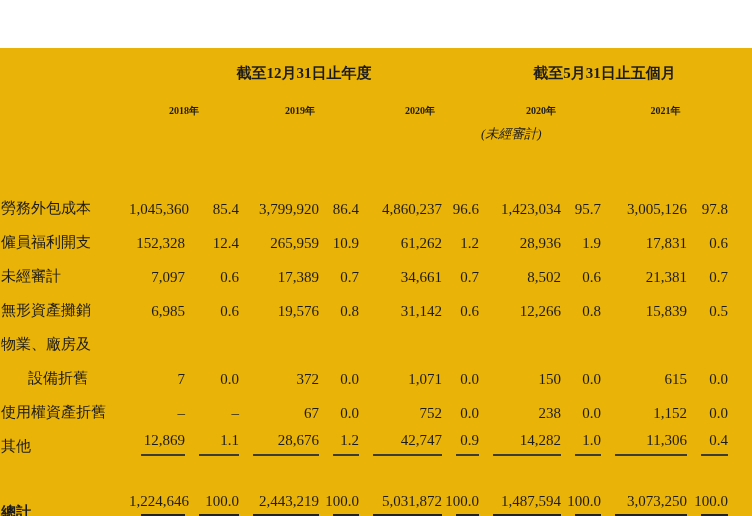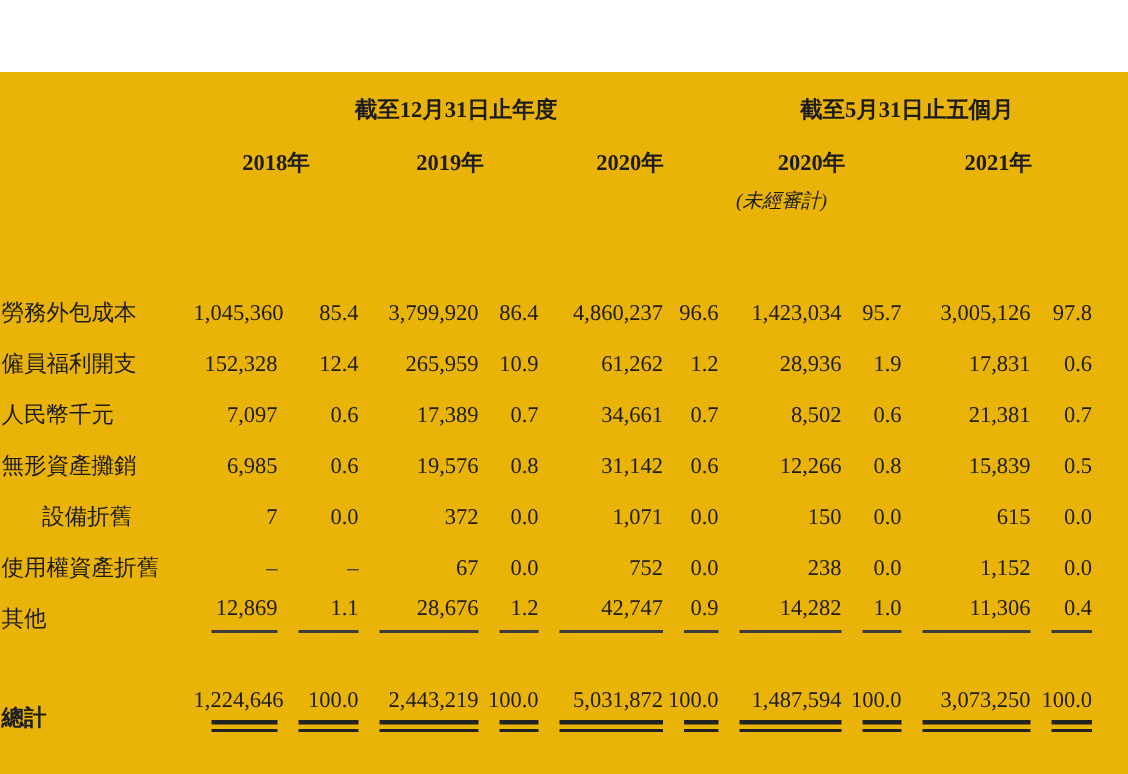--- a/index.html
+++ b/index.html
@@ -14,23 +14,23 @@
   }
   table.fin {
     border-collapse: collapse;
     table-layout: fixed;
     width: 729px;
   }
   td { vertical-align: bottom; white-space: nowrap; overflow: visible; }
 
   
   tr.group-header td { font-weight: bold; font-size: 15px; text-align: center; height: 34px; padding-bottom: 4px; }
-  tr.years td { font-weight: bold; font-size: 15px; text-align: center; height: 30px; padding-bottom: 6px; }
+  tr.years td { font-weight: bold; font-size: 10px; text-align: center; height: 30px; padding-bottom: 6px; }
   tr.units td { font-style: italic; font-size: 14px; text-align: right; height: 28px; padding-bottom: 6px; }
-  tr.note-row td { font-style: italic; font-size: 13px; text-align: center; height: 18px; vertical-align: top; }
+  tr.note-row td { font-style: italic; font-size: 13px; text-align: left; height: 18px; vertical-align: top; }
   tr.head-spacer td { height: 42px; }
 
   
   tr.data { height: 34px; }
   td.label { text-align: left; font-size: 15px; padding-bottom: 4px; }
   td.label.indent { padding-left: 28px; font-family: Liberation Mono, monospace; }
   td.num { text-align: right; font-size: 15px; padding-bottom: 4px; }
   .v { display: block; text-align: right; }
   tr.underline .v { border-bottom: 2px solid #3c3c3c; padding-bottom: 5px; margin-left: 12px; }
   tr.mid-spacer td { height: 30px; }
@@ -147,21 +147,21 @@
             <div class="v">1.9</div>
           </td>
           <td class="num">
             <div class="v">17,831</div>
           </td>
           <td class="num">
             <div class="v">0.6</div>
           </td>
         </tr>
         <tr class="data">
-          <td class="label">人民幣千元</td>
+          <td class="label">未經審計</td>
           <td class="num">
             <div class="v">7,097</div>
           </td>
           <td class="num">
             <div class="v">0.6</div>
           </td>
           <td class="num">
             <div class="v">17,389</div>
           </td>
           <td class="num">
@@ -210,20 +210,53 @@
             <div class="v">12,266</div>
           </td>
           <td class="num">
             <div class="v">0.8</div>
           </td>
           <td class="num">
             <div class="v">15,839</div>
           </td>
           <td class="num">
             <div class="v">0.5</div>
+          </td>
+        </tr>
+        <tr class="data">
+          <td class="label">物業、廠房及</td>
+          <td class="num">
+            <div class="v"></div>
+          </td>
+          <td class="num">
+            <div class="v"></div>
+          </td>
+          <td class="num">
+            <div class="v"></div>
+          </td>
+          <td class="num">
+            <div class="v"></div>
+          </td>
+          <td class="num">
+            <div class="v"></div>
+          </td>
+          <td class="num">
+            <div class="v"></div>
+          </td>
+          <td class="num">
+            <div class="v"></div>
+          </td>
+          <td class="num">
+            <div class="v"></div>
+          </td>
+          <td class="num">
+            <div class="v"></div>
+          </td>
+          <td class="num">
+            <div class="v"></div>
           </td>
         </tr>
         <tr class="data">
           <td class="label indent">設備折舊</td>
           <td class="num">
             <div class="v">7</div>
           </td>
           <td class="num">
             <div class="v">0.0</div>
           </td>

